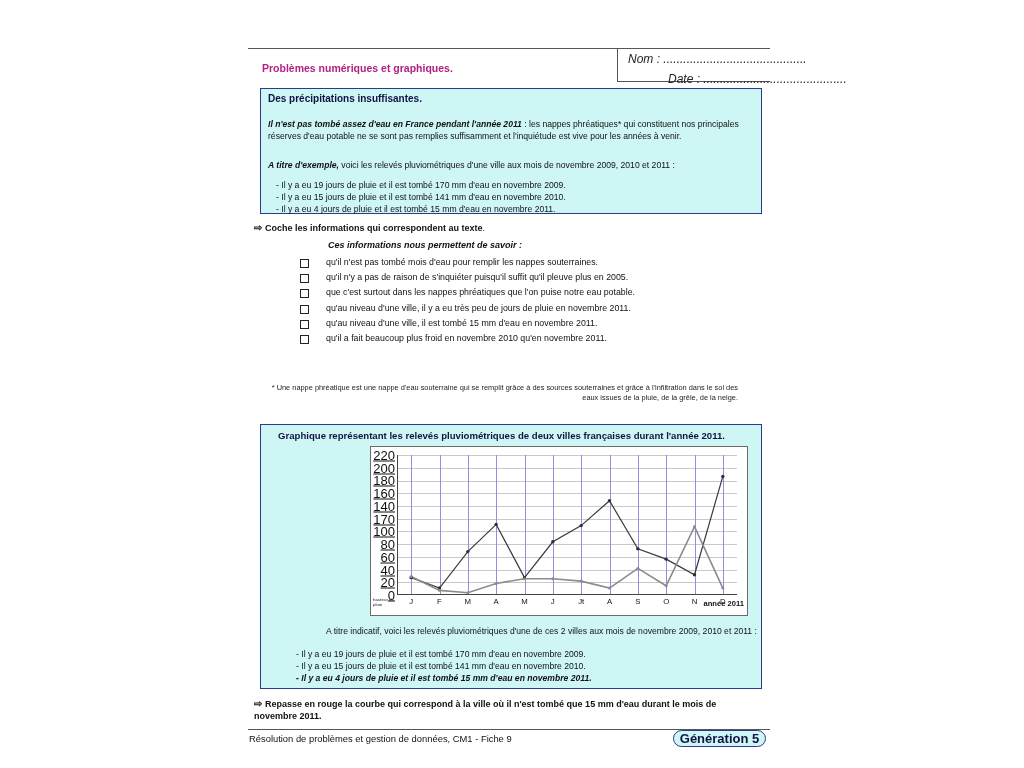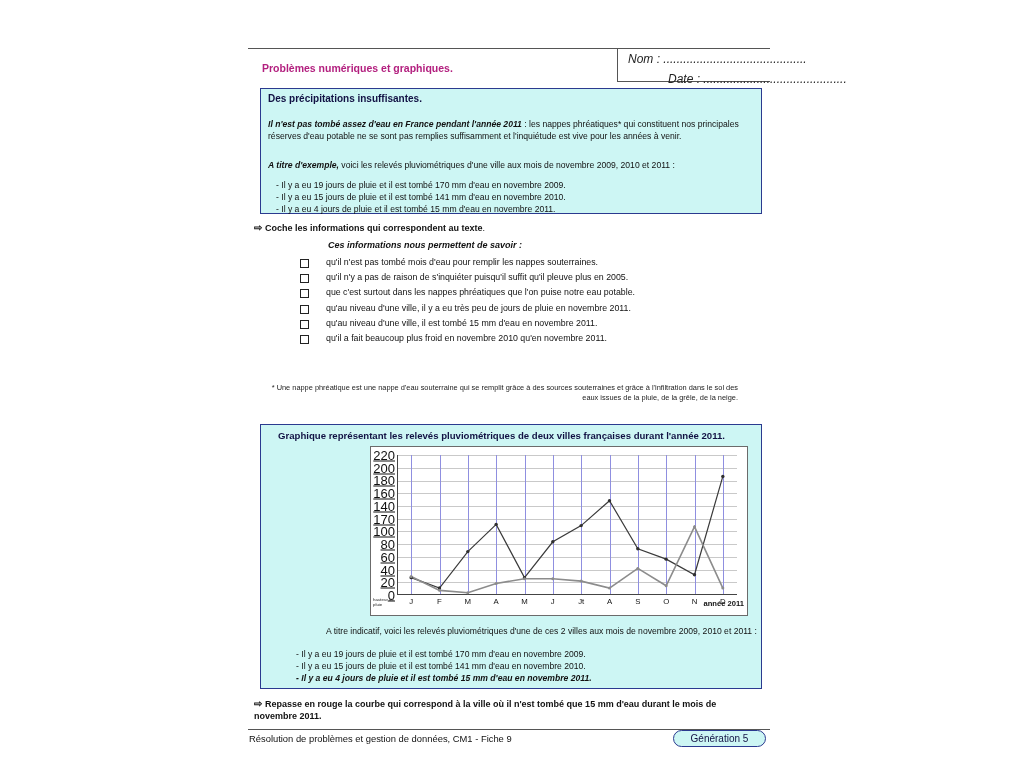--- a/index.html
+++ b/index.html
@@ -297,22 +297,22 @@
   .gen-badge {
     position: absolute;
     left: 673px; top: 730px;
     width: 93px;
     height: 17px;
     border: 1px solid #2b3a8f;
     border-radius: 9px;
     background: #cdf6f4;
     box-sizing: border-box;
     text-align: center;
-    font-size: 10px;
-    font-weight: normal;
+    font-size: 13px;
+    font-weight: bold;
     line-height: 16px;
     color: #121244;
   }
 </style>
 </head>
 <body>
 
 <div class="page">
 
   <div class="hrule"></div>

